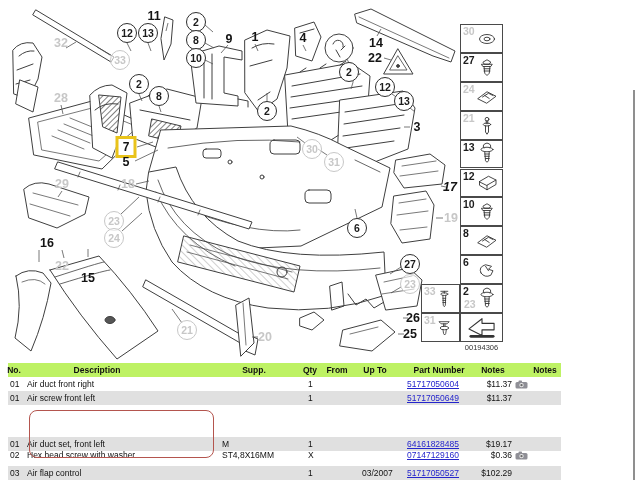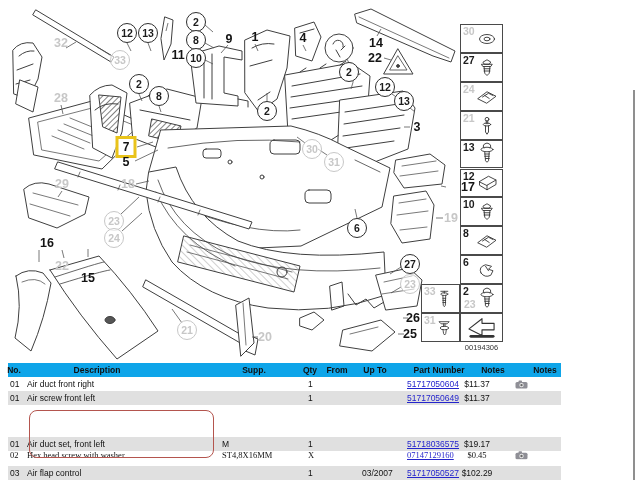--- a/index.html
+++ b/index.html
@@ -22,24 +22,24 @@
   .legend-cell .lab{position:absolute;left:2px;top:0px;font-size:10.5px;font-weight:bold;color:#1c1c1c;}
   .legend-cell .lab.gray{color:#c7c7c7;}
   .legend-cell .sub{position:absolute;left:3px;top:13px;font-size:10.5px;font-weight:bold;color:#c7c7c7;}
   .legend-cell svg{position:absolute;right:0;bottom:0;}
   .image-code{position:absolute;left:458px;top:343px;width:47px;text-align:center;
               font-size:7.5px;color:#333;z-index:4;}
   
   .ptable{position:absolute;left:0;top:0;width:640px;height:480px;font-size:8.5px;color:#111;z-index:6;}
   .trow{position:absolute;left:8px;width:553px;}
   .trow.shaded{background:#e0e0e0;}
-  .trow.header{background:#0ea5e9;font-weight:bold;}
+  .trow.header{background:#bef264;font-weight:bold;}
   .cell{position:absolute;top:50%;transform:translateY(-50%);white-space:nowrap;}
   .cell.ctr{transform:translate(-50%,-50%);}
-  .cell.price{text-align:center;}
+  .cell.price{text-align:right;}
   a.pn{color:#2525cc;text-decoration:underline;}
   .note-line1{position:absolute;left:19px;top:4px;font-weight:bold;white-space:nowrap;}
   .note-line2{position:absolute;left:19px;top:16px;white-space:nowrap;}
   .note-supp{position:absolute;left:214px;top:16px;white-space:nowrap;}
   .redbox{position:absolute;left:29px;top:410px;width:183px;height:46px;
           border:1.5px solid #b4554e;border-radius:8px;z-index:7;}
   .camicon{display:inline-block;vertical-align:middle;}
 </style>
 </head>
 <body>
@@ -192,21 +192,21 @@
         <path d="M441,186 L446,187"></path>
           <path d="M436,218 L443,218"></path>
         <path d="M403,318 L408,318"></path>
           <path d="M398,334 L404,334"></path>
         <path d="M347,59 Q357,76 351,89"></path>
       </g>
     </svg>
     <div id="callout-layer">
         <div class="callout circle" style="left: 127px; top: 33px;">12</div>
         <div class="callout circle" style="left: 148px; top: 33px;">13</div>
-        <div class="callout plain" style="left: 178px; top: 16px; margin-top: 39px;">11</div>
+        <div class="callout plain" style="left: 154px; top: 16px;">11</div>
         <div class="callout circle" style="left: 196px; top: 22px;">2</div>
         <div class="callout circle" style="left: 196px; top: 40px;">8</div>
         <div class="callout circle" style="left: 196px; top: 58px;">10</div>
         <div class="callout plain" style="left: 229px; top: 39px;">9</div>
         <div class="callout plain gray" style="left: 61px; top: 43px;">32</div>
         <div class="callout circle gray" style="left: 120px; top: 60px;">33</div>
         <div class="callout plain gray" style="left: 61px; top: 98px;">28</div>
         <div class="callout circle" style="left: 139px; top: 84px;">2</div>
         <div class="callout circle" style="left: 159px; top: 96px;">8</div>
         <div class="callout highlight" style="left: 126px; top: 147px;">7</div>
@@ -225,21 +225,21 @@
         <div class="callout plain gray" style="left: 62px; top: 184px;">29</div>
         <div class="callout plain gray" style="left: 128px; top: 184px;">18</div>
         <div class="callout circle gray" style="left: 114px; top: 221px;">23</div>
         <div class="callout circle gray" style="left: 114px; top: 238px;">24</div>
         <div class="callout plain" style="left: 39px; top: 243px; margin-left: 8px;">16</div>
         <div class="callout plain gray" style="left: 62px; top: 243px; margin-top: 23px;">22</div>
         <div class="callout plain" style="left: 88px; top: 242px; margin-top: 36px;">15</div>
         <div class="callout circle gray" style="left: 187px; top: 330px;">21</div>
         <div class="callout plain gray" style="left: 265px; top: 337px;">20</div>
         <div class="callout circle" style="left: 357px; top: 228px;">6</div>
-        <div class="callout plain" style="left: 468px; top: 187px;">17</div>
+        <div class="callout plain" style="left: 450px; top: 187px; font-style: italic;">17</div>
         <div class="callout plain gray" style="left: 451px; top: 218px;">19</div>
         <div class="callout circle" style="left: 410px; top: 264px;">27</div>
         <div class="callout circle gray" style="left: 410px; top: 284px;">23</div>
         <div class="callout plain" style="left: 413px; top: 318px;">26</div>
         <div class="callout plain" style="left: 410px; top: 334px;">25</div>
       </div>
     <div id="legend">
         <div class="legend-cell" style="left: 460px; width: 43px; top: 24px; height: 28.9px;">
           <span class="lab gray">30</span>
           <svg width="30" height="26" viewBox="0 0 40 28" fill="none" stroke="#333" stroke-width="1.2" stroke-linejoin="round" stroke-linecap="round">
@@ -382,30 +382,30 @@
         <span class="cell" style="left:19px">Air screw front left</span>
         <span class="cell" style="left:300px">1</span>
         <span class="cell" style="left:399px"><a class="pn" href="#">51717050649</a></span>
         <span class="cell price" style="left:434px;width:70px">$11.37</span>
       </div>
       <div class="trow shaded" style="top: 437px; height: 14px;">
         <span class="cell" style="left:2px">01</span>
         <span class="cell" style="left:19px">Air duct set, front left</span>
         <span class="cell" style="left:214px">M</span>
         <span class="cell" style="left:300px">1</span>
-        <span class="cell" style="left:399px"><a class="pn" href="#">51718036575</a></span>
+        <span class="cell" style="left:399px"><a class="pn" href="#">64161828485</a></span>
         <span class="cell price" style="left:434px;width:70px">$19.17</span>
       </div>
-      <div class="trow" style="top: 439px; height: 31px; font-family: Liberation Serif, serif;">
+      <div class="trow" style="top: 439px; height: 31px;">
         <span class="cell" style="left:2px">02</span>
         <span class="cell" style="left:19px">Hex head screw with washer</span>
         <span class="cell" style="left:214px">ST4,8X16MM</span>
         <span class="cell" style="left:300px">X</span>
         <span class="cell" style="left:399px"><a class="pn" href="#">07147129160</a></span>
-        <span class="cell price" style="left:434px;width:70px">$0.45</span>
+        <span class="cell price" style="left:434px;width:70px">$0.36</span>
         <span class="cell" style="left:507px"><svg class="camicon" width="13" height="9" viewBox="0 0 13 9">
             <rect x="0.5" y="2" width="12" height="6.5" rx="1.5" fill="#8f8f96"></rect>
             <rect x="3.5" y="0.6" width="3.5" height="2.4" rx="0.8" fill="#8f8f96"></rect>
             <circle cx="6.5" cy="5.2" r="2.2" fill="#e8e8e8"></circle>
             <circle cx="6.5" cy="5.2" r="1.2" fill="#666"></circle>
           </svg></span>
       </div>
       <div class="trow shaded" style="top: 466px; height: 14px;">
         <span class="cell" style="left:2px">03</span>
         <span class="cell" style="left:19px">Air flap control</span>

